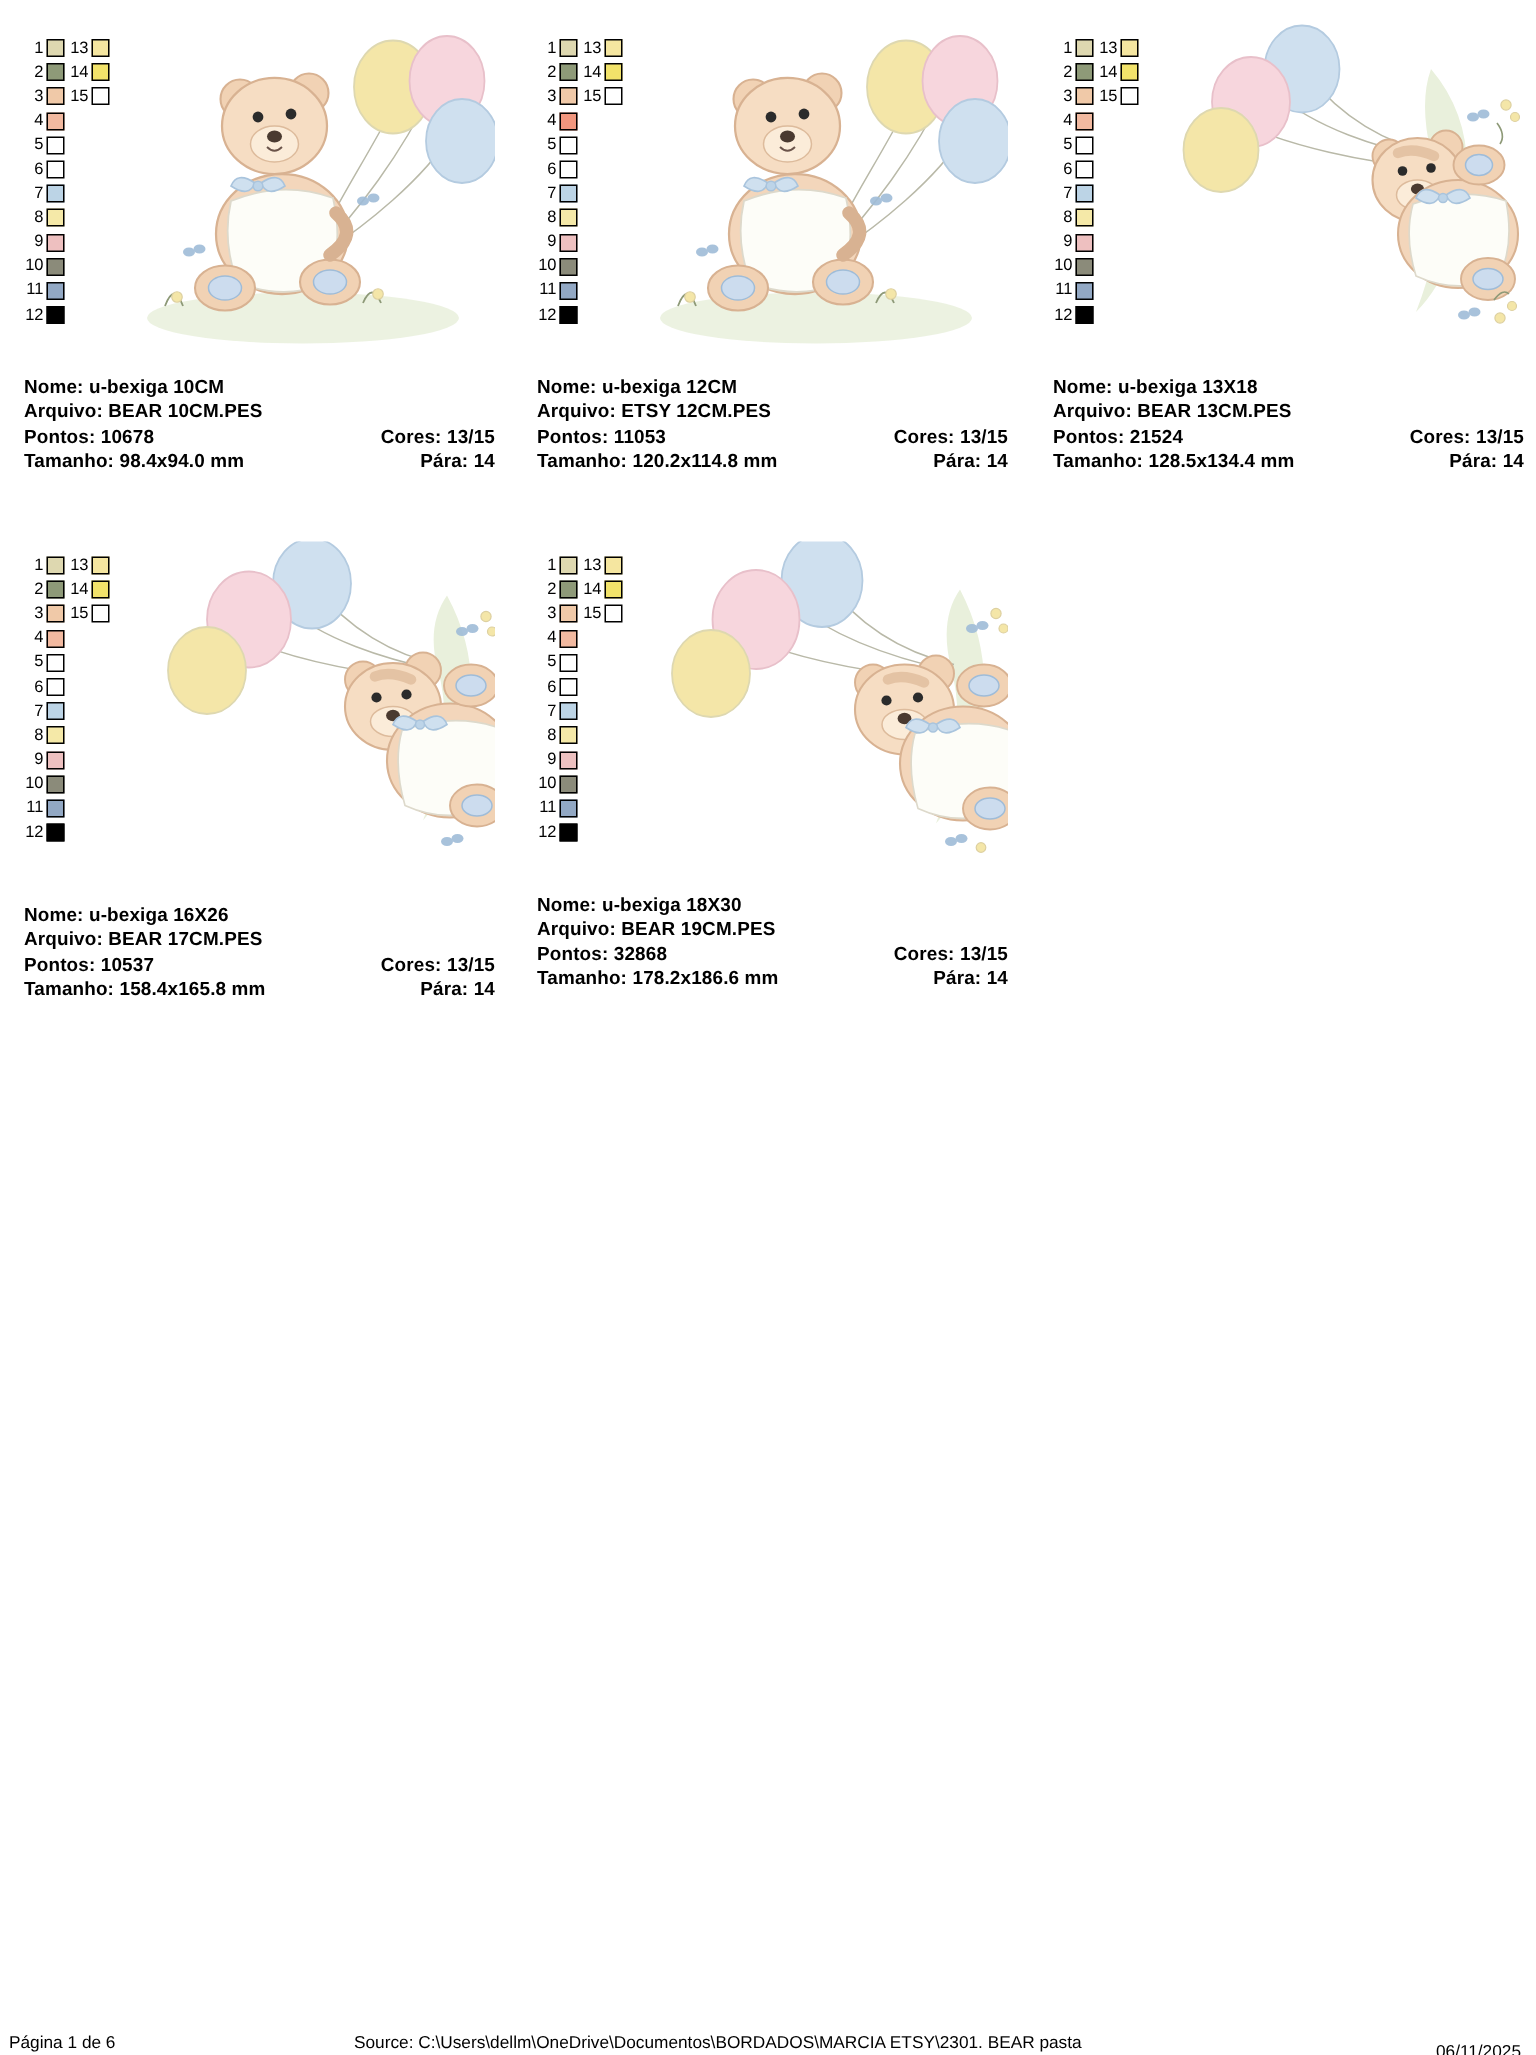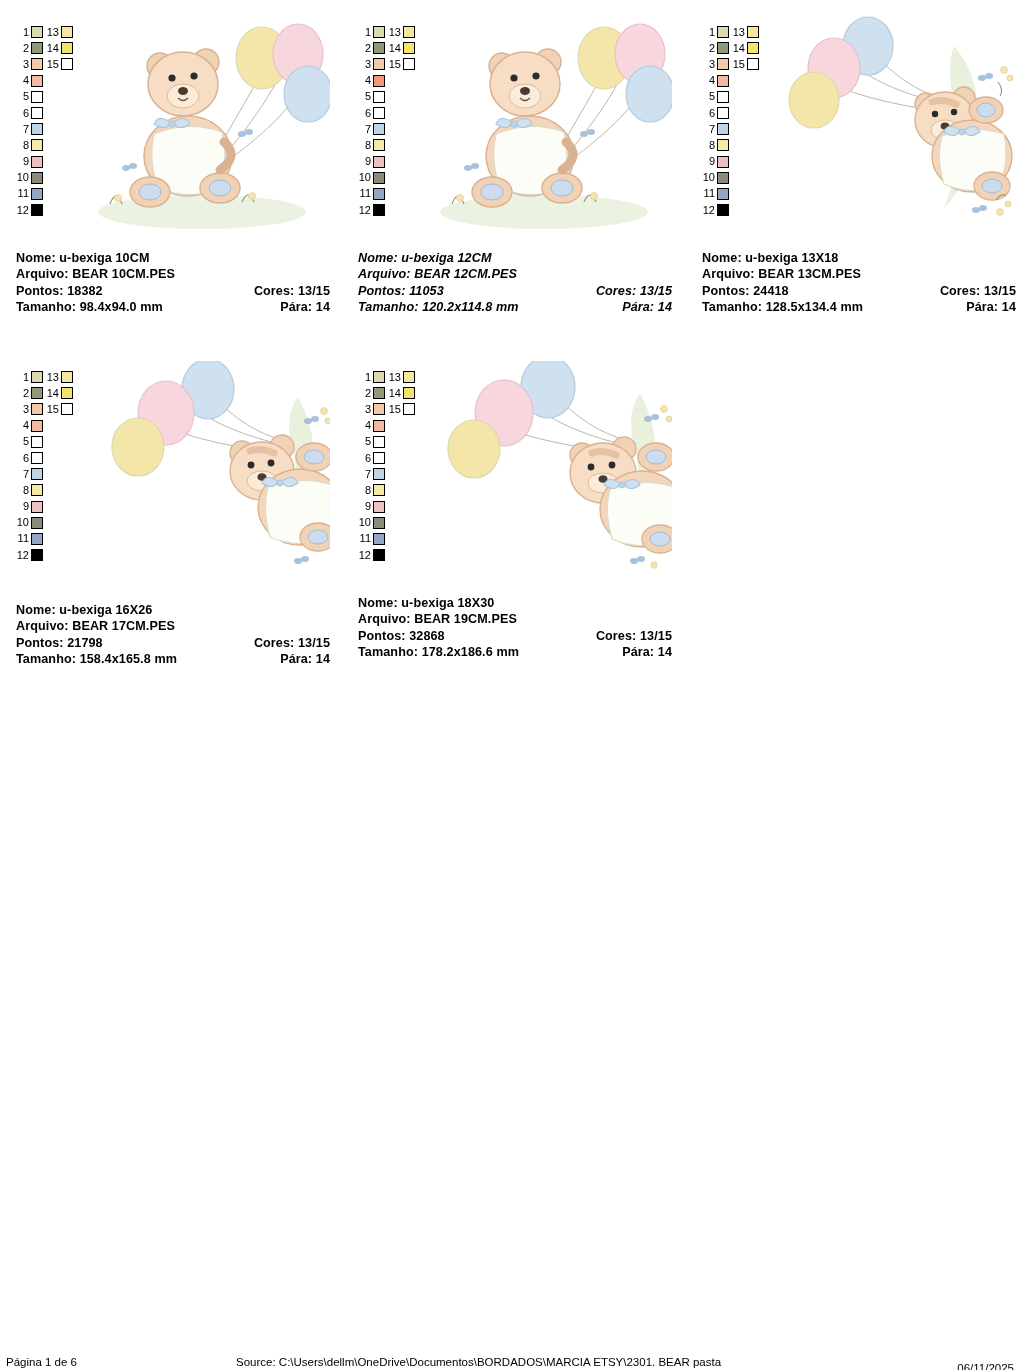--- a/index.html
+++ b/index.html
@@ -226,21 +226,21 @@
             <circle cx="26" cy="182" r="3.5"></circle>
               <circle cx="160" cy="180" r="3.5"></circle>
           </g>
         </svg>
       </div>
     </div>
 
     <div class="info" style="top:250px;">
       <div class="line"><span>Nome:</span> <span>u-bexiga 10CM</span></div>
       <div class="line"><span>Arquivo:</span> <span>BEAR 10CM.PES</span></div>
-      <div class="line"><span>Pontos:</span> <span>18382</span><span class="right"><span>Cores:</span> <span>13/15</span></span></div>
+      <div class="line"><span>Pontos:</span> <span>10678</span><span class="right"><span>Cores:</span> <span>13/15</span></span></div>
       <div class="line"><span>Tamanho:</span> <span>98.4x94.0 mm</span><span class="right"><span>Pára:</span> <span>14</span></span></div>
     </div>
   </div>
 
   <div class="design" style="left:342px; top:0px;">
     <div class="art-row">
 
       <div class="legend">
         <div class="legend-row">
             <span class="legend-num">1</span>
@@ -338,23 +338,23 @@
             <path d="M150 186 q6 -14 12 0" stroke="#8e9a78" stroke-width="1.2" fill="none"></path>
           </g>
           <g fill="#f4e6a8" stroke="#ddd0a0" stroke-width="0.8">
             <circle cx="26" cy="182" r="3.5"></circle>
               <circle cx="160" cy="180" r="3.5"></circle>
           </g>
         </svg>
       </div>
     </div>
 
-    <div class="info" style="top:250px;font-style:italic;">
+    <div class="info" style="top:250px;">
       <div class="line"><span>Nome:</span> <span>u-bexiga 12CM</span></div>
-      <div class="line"><span>Arquivo:</span> <span>BEAR 12CM.PES</span></div>
+      <div class="line"><span>Arquivo:</span> <span>ETSY 12CM.PES</span></div>
       <div class="line"><span>Pontos:</span> <span>11053</span><span class="right"><span>Cores:</span> <span>13/15</span></span></div>
       <div class="line"><span>Tamanho:</span> <span>120.2x114.8 mm</span><span class="right"><span>Pára:</span> <span>14</span></span></div>
     </div>
   </div>
 
   <div class="design" style="left:686px; top:0px;">
     <div class="art-row">
 
       <div class="legend">
         <div class="legend-row">
@@ -465,21 +465,21 @@
             <path d="M220 66 q6 8 2 14"></path>
               <path d="M218 184 q6 -8 10 -4"></path>
           </g>
         </svg>
       </div>
     </div>
 
     <div class="info" style="top:250px;">
       <div class="line"><span>Nome:</span> <span>u-bexiga 13X18</span></div>
       <div class="line"><span>Arquivo:</span> <span>BEAR 13CM.PES</span></div>
-      <div class="line"><span>Pontos:</span> <span>24418</span><span class="right"><span>Cores:</span> <span>13/15</span></span></div>
+      <div class="line"><span>Pontos:</span> <span>21524</span><span class="right"><span>Cores:</span> <span>13/15</span></span></div>
       <div class="line"><span>Tamanho:</span> <span>128.5x134.4 mm</span><span class="right"><span>Pára:</span> <span>14</span></span></div>
     </div>
   </div>
 
   <div class="design" style="left:0px; top:345px;">
     <div class="art-row">
 
       <div class="legend">
         <div class="legend-row">
             <span class="legend-num">1</span>
@@ -575,21 +575,21 @@
             <circle cx="232" cy="50" r="3.4"></circle>
               <circle cx="236" cy="60" r="3"></circle>
           </g>
         </svg>
       </div>
     </div>
 
     <div class="info" style="top:257px;">
       <div class="line"><span>Nome:</span> <span>u-bexiga 16X26</span></div>
       <div class="line"><span>Arquivo:</span> <span>BEAR 17CM.PES</span></div>
-      <div class="line"><span>Pontos:</span> <span>21798</span><span class="right"><span>Cores:</span> <span>13/15</span></span></div>
+      <div class="line"><span>Pontos:</span> <span>10537</span><span class="right"><span>Cores:</span> <span>13/15</span></span></div>
       <div class="line"><span>Tamanho:</span> <span>158.4x165.8 mm</span><span class="right"><span>Pára:</span> <span>14</span></span></div>
     </div>
   </div>
 
   <div class="design" style="left:342px; top:345px;">
     <div class="art-row">
 
       <div class="legend">
         <div class="legend-row">
             <span class="legend-num">1</span>

